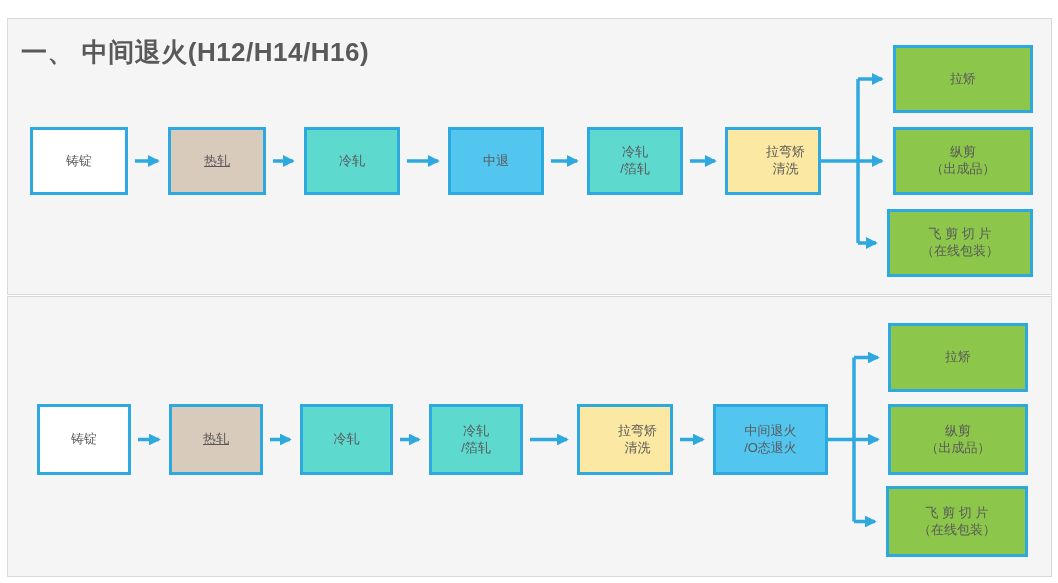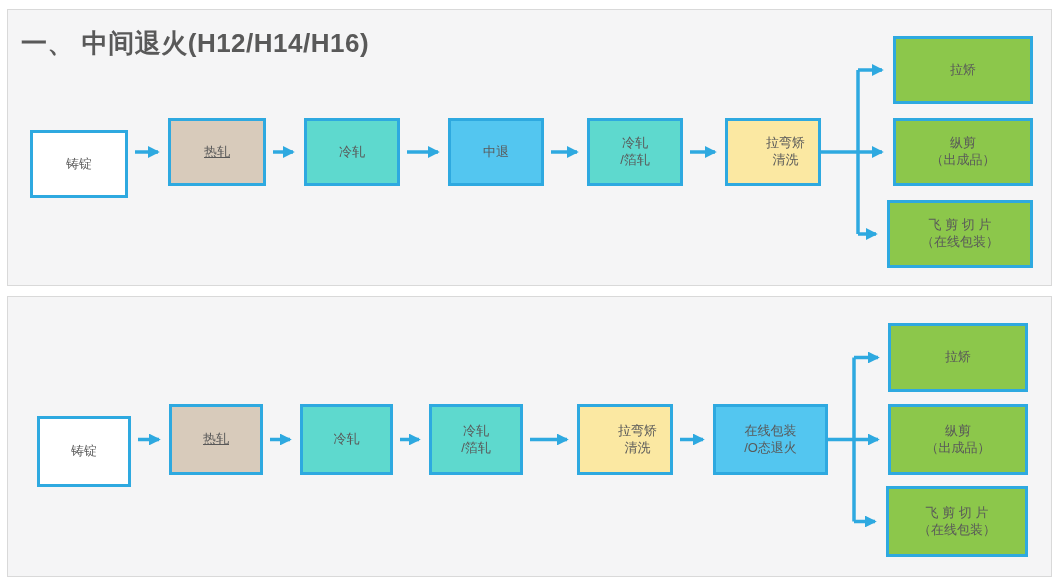--- a/index.html
+++ b/index.html
@@ -6,37 +6,37 @@
   body {
     width:1058px; height:583px; background:#ffffff;
     font-family:"Liberation Sans","DejaVu Sans",sans-serif;
     position:relative; overflow:hidden;
   }
   .panel {
     position:absolute; left:7px; width:1043px;
     background:#f5f5f6; border:1px solid #d9d9d9;
     box-sizing:content-box;
   }
-  .panel-1 { top:9px;  height:275px; }
+  .panel-1 { top:18px;  height:275px; }
   .panel-2 { top:296px; height:279px; }
   .panel-title {
     position:absolute; left:13px;
     font-size:26px; font-weight:bold; color:#595959;
     letter-spacing:0.5px; white-space:nowrap;
   }
   .panel-1 .panel-title { top:16px; }
   .panel-2 .panel-title { top:34px; }
   .fbox {
     position:absolute; box-sizing:border-box;
     border:3px solid #2ea9e0;
     display:flex; align-items:center; justify-content:center;
     text-align:center; white-space:pre-line;
     font-size:13px; line-height:1.3; color:#595959;
   }
-  .f-white  { background:#ffffff;margin-top:12px; }
+  .f-white  { background:#ffffff; }
   .f-tan    { background:#d8cbbb;text-decoration:underline; }
   .f-teal   { background:#5ed9ce; }
   .f-blue   { background:#53c6f0; }
   .f-yellow { background:#fbe8a2;padding-left:25px; }
   .f-green  { background:#8cc74b; }
   .connectors { position:absolute; left:0; top:0; pointer-events:none; }
 </style>
 </head>
 <body>
 
@@ -101,21 +101,21 @@
   </svg>
 
 
   <div class="fbox f-white" style="left:29px;top:107px;width:94px;height:71px;">铸锭</div>
   <div class="fbox f-tan" style="left:161px;top:107px;width:94px;height:71px;">热轧</div>
   <div class="fbox f-teal" style="left:292px;top:107px;width:93px;height:71px;">冷轧</div>
   <div class="fbox f-teal" style="left:421px;top:107px;width:94px;height:71px;">冷轧
 /箔轧</div>
   <div class="fbox f-yellow" style="left:569px;top:107px;width:96px;height:71px;">拉弯矫
 清洗</div>
-  <div class="fbox f-blue" style="left:705px;top:107px;width:115px;height:71px;">在线包装
+  <div class="fbox f-blue" style="left:705px;top:107px;width:115px;height:71px;">中间退火
 /O态退火</div>
 
   <div class="fbox f-green" style="left:880px;top:26px;width:140px;height:69px;">拉矫</div>
   <div class="fbox f-green" style="left:880px;top:107px;width:140px;height:71px;">纵剪
 （出成品）</div>
   <div class="fbox f-green" style="left:878px;top:189px;width:142px;height:71px;">飞 剪 切 片
 （在线包装）</div>
 </div>
 
 </body></html>

